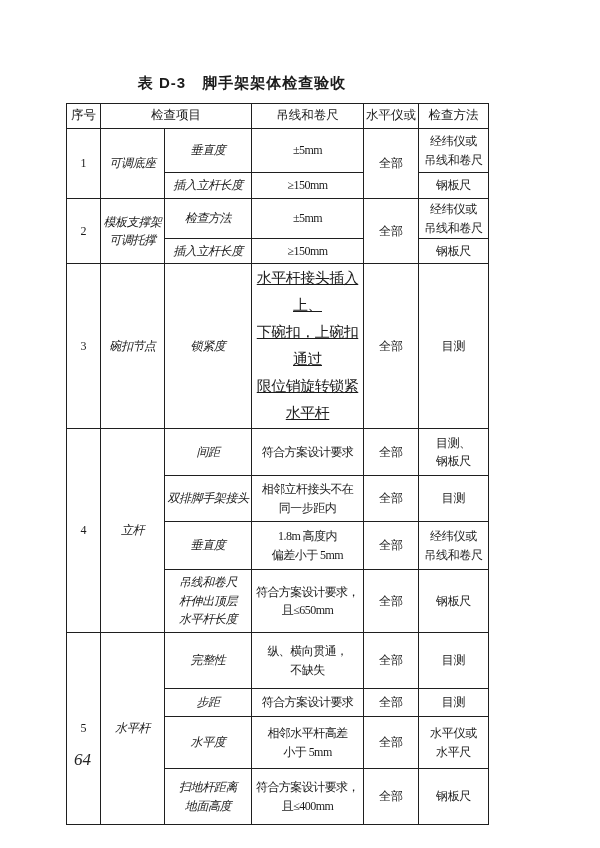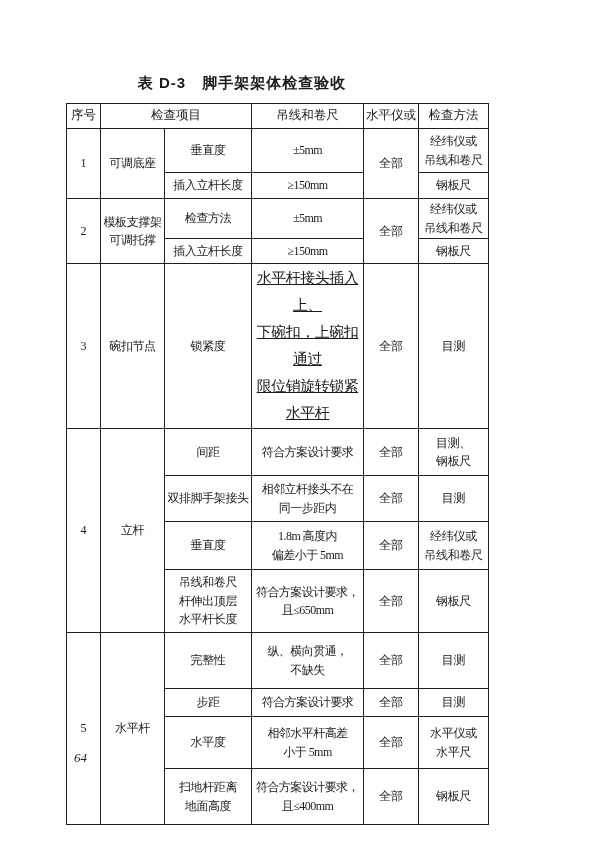--- a/index.html
+++ b/index.html
@@ -25,27 +25,27 @@
     border:1px solid #1f1f1f;
     text-align:center; vertical-align:middle;
     font-size:12px; font-weight:normal;
     white-space:pre-line;
     line-height:1.55;
     padding:1px 2px;
     overflow:hidden;
   }
   .insp th { font-size:12.5px; padding:0 1px; }
   .c-no { font-size:12px; }
-  .c-item1, .c-item2 { letter-spacing:-0.4px; }
+  .c-item1, .c-item2 { letter-spacing:-0.4px;font-style:italic; }
   .c-quality { letter-spacing:-0.55px; }
   .c-quality.small { font-size:15px; letter-spacing:-0.5px; line-height:1.8;text-decoration:underline; }
   .c-method { letter-spacing:-0.3px; }
   .page-num {
     position:absolute; left:74px; top:750px;
-    font-style:italic; font-size:13px; color:#242424;
+    font-style:italic; font-size:17px; color:#242424;
   }
 </style>
 </head>
 <body>
 
 <div class="doc-title">表 D-3　脚手架架体检查验收</div>
 
 <table class="insp">
   <colgroup>
     <col style="width:34px">

